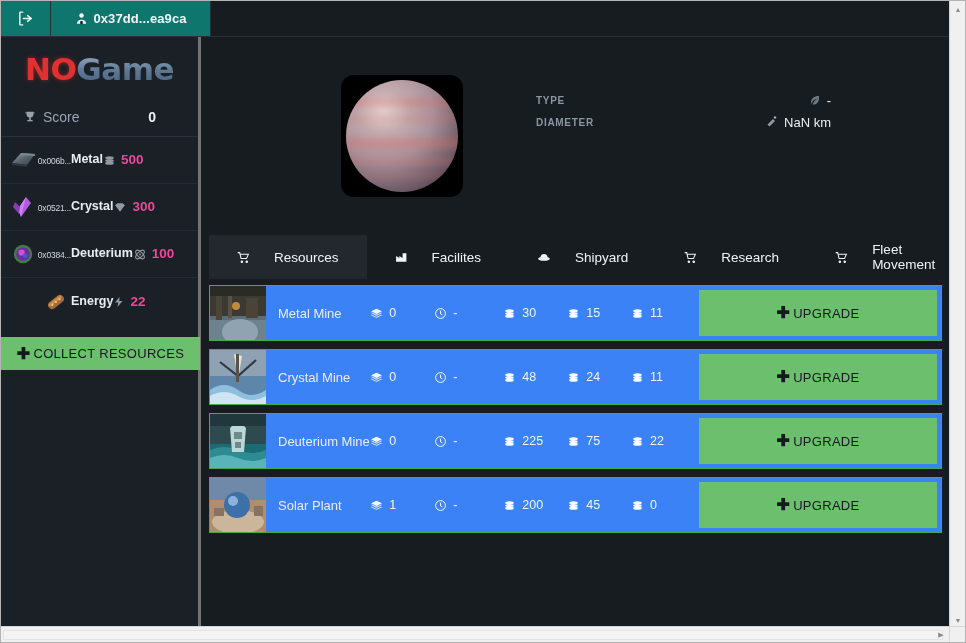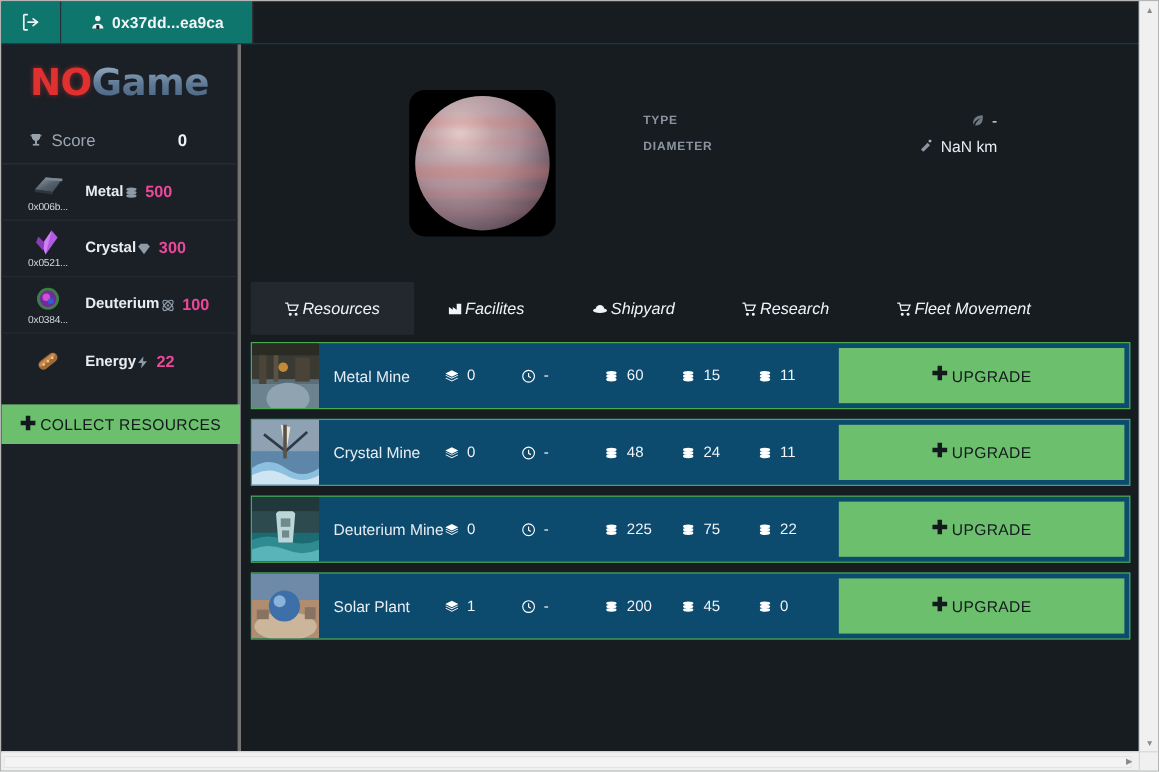--- a/index.html
+++ b/index.html
@@ -159,21 +159,21 @@
     display: flex;
     align-items: center;
     height: 47px;
     border-bottom: 1px solid #252b32;
     padding: 0 8px 0 8px;
     box-sizing: border-box;
   }
   .res-icon-wrap {
     width: 62px;
     display: flex;
-    flex-direction: column;
+    flex-direction: row;
     align-items: center;
     justify-content: flex-end;
   }
   .res-icon {
     width: 30px; height: 22px;
     display: flex; align-items: center; justify-content: center;
   }
   .res-addr {
     font-size: 8.5px;
     color: #cfd7df;
@@ -274,39 +274,38 @@
   #tabs {
     display: flex;
     margin: 38px 0 0 8px;
     height: 44px;
     align-items: stretch;
   }
   .tab {
     display: flex;
     align-items: center;
     justify-content: center;
-    gap: 2px;
+    gap: 24px;
     padding: 0 28px;
     color: #f0f4f8;
     font-size: 13.5px;
     cursor: pointer;
     background: transparent;
-    font-style: italic;
   }
   .tab.active { background: #23282e; }
   .tab .tico { font-size: 12px; display: inline-flex; }
 
   
   #buildings { margin: 6px 8px 0 8px; }
   .b-row {
     display: flex;
     align-items: stretch;
     height: 56px;
     border: 1px solid #4ca94c;
-    background: #0c4a6e;
+    background: #3b82f6;
     margin-bottom: 8px;
     box-sizing: border-box;
   }
   .b-thumb {
     width: 56px;
     flex: 0 0 56px;
     overflow: hidden;
     position: relative;
   }
   .b-name {
@@ -645,21 +644,21 @@
               <span>-</span>
             </div>
             <div class="b-cell">
               <span class="ci">
                 <svg width="13" height="13" viewBox="0 0 24 24" fill="#ffffff">
                     <ellipse cx="12" cy="7" rx="8" ry="3"></ellipse>
                     <ellipse cx="12" cy="12" rx="8" ry="3"></ellipse>
                     <ellipse cx="12" cy="17" rx="8" ry="3"></ellipse>
                   </svg>
               </span>
-              <span>60</span>
+              <span>30</span>
             </div>
             <div class="b-cell">
               <span class="ci">
                 <svg width="13" height="13" viewBox="0 0 24 24" fill="#ffffff">
                     <ellipse cx="12" cy="7" rx="8" ry="3"></ellipse>
                     <ellipse cx="12" cy="12" rx="8" ry="3"></ellipse>
                     <ellipse cx="12" cy="17" rx="8" ry="3"></ellipse>
                   </svg>
               </span>
               <span>15</span>

